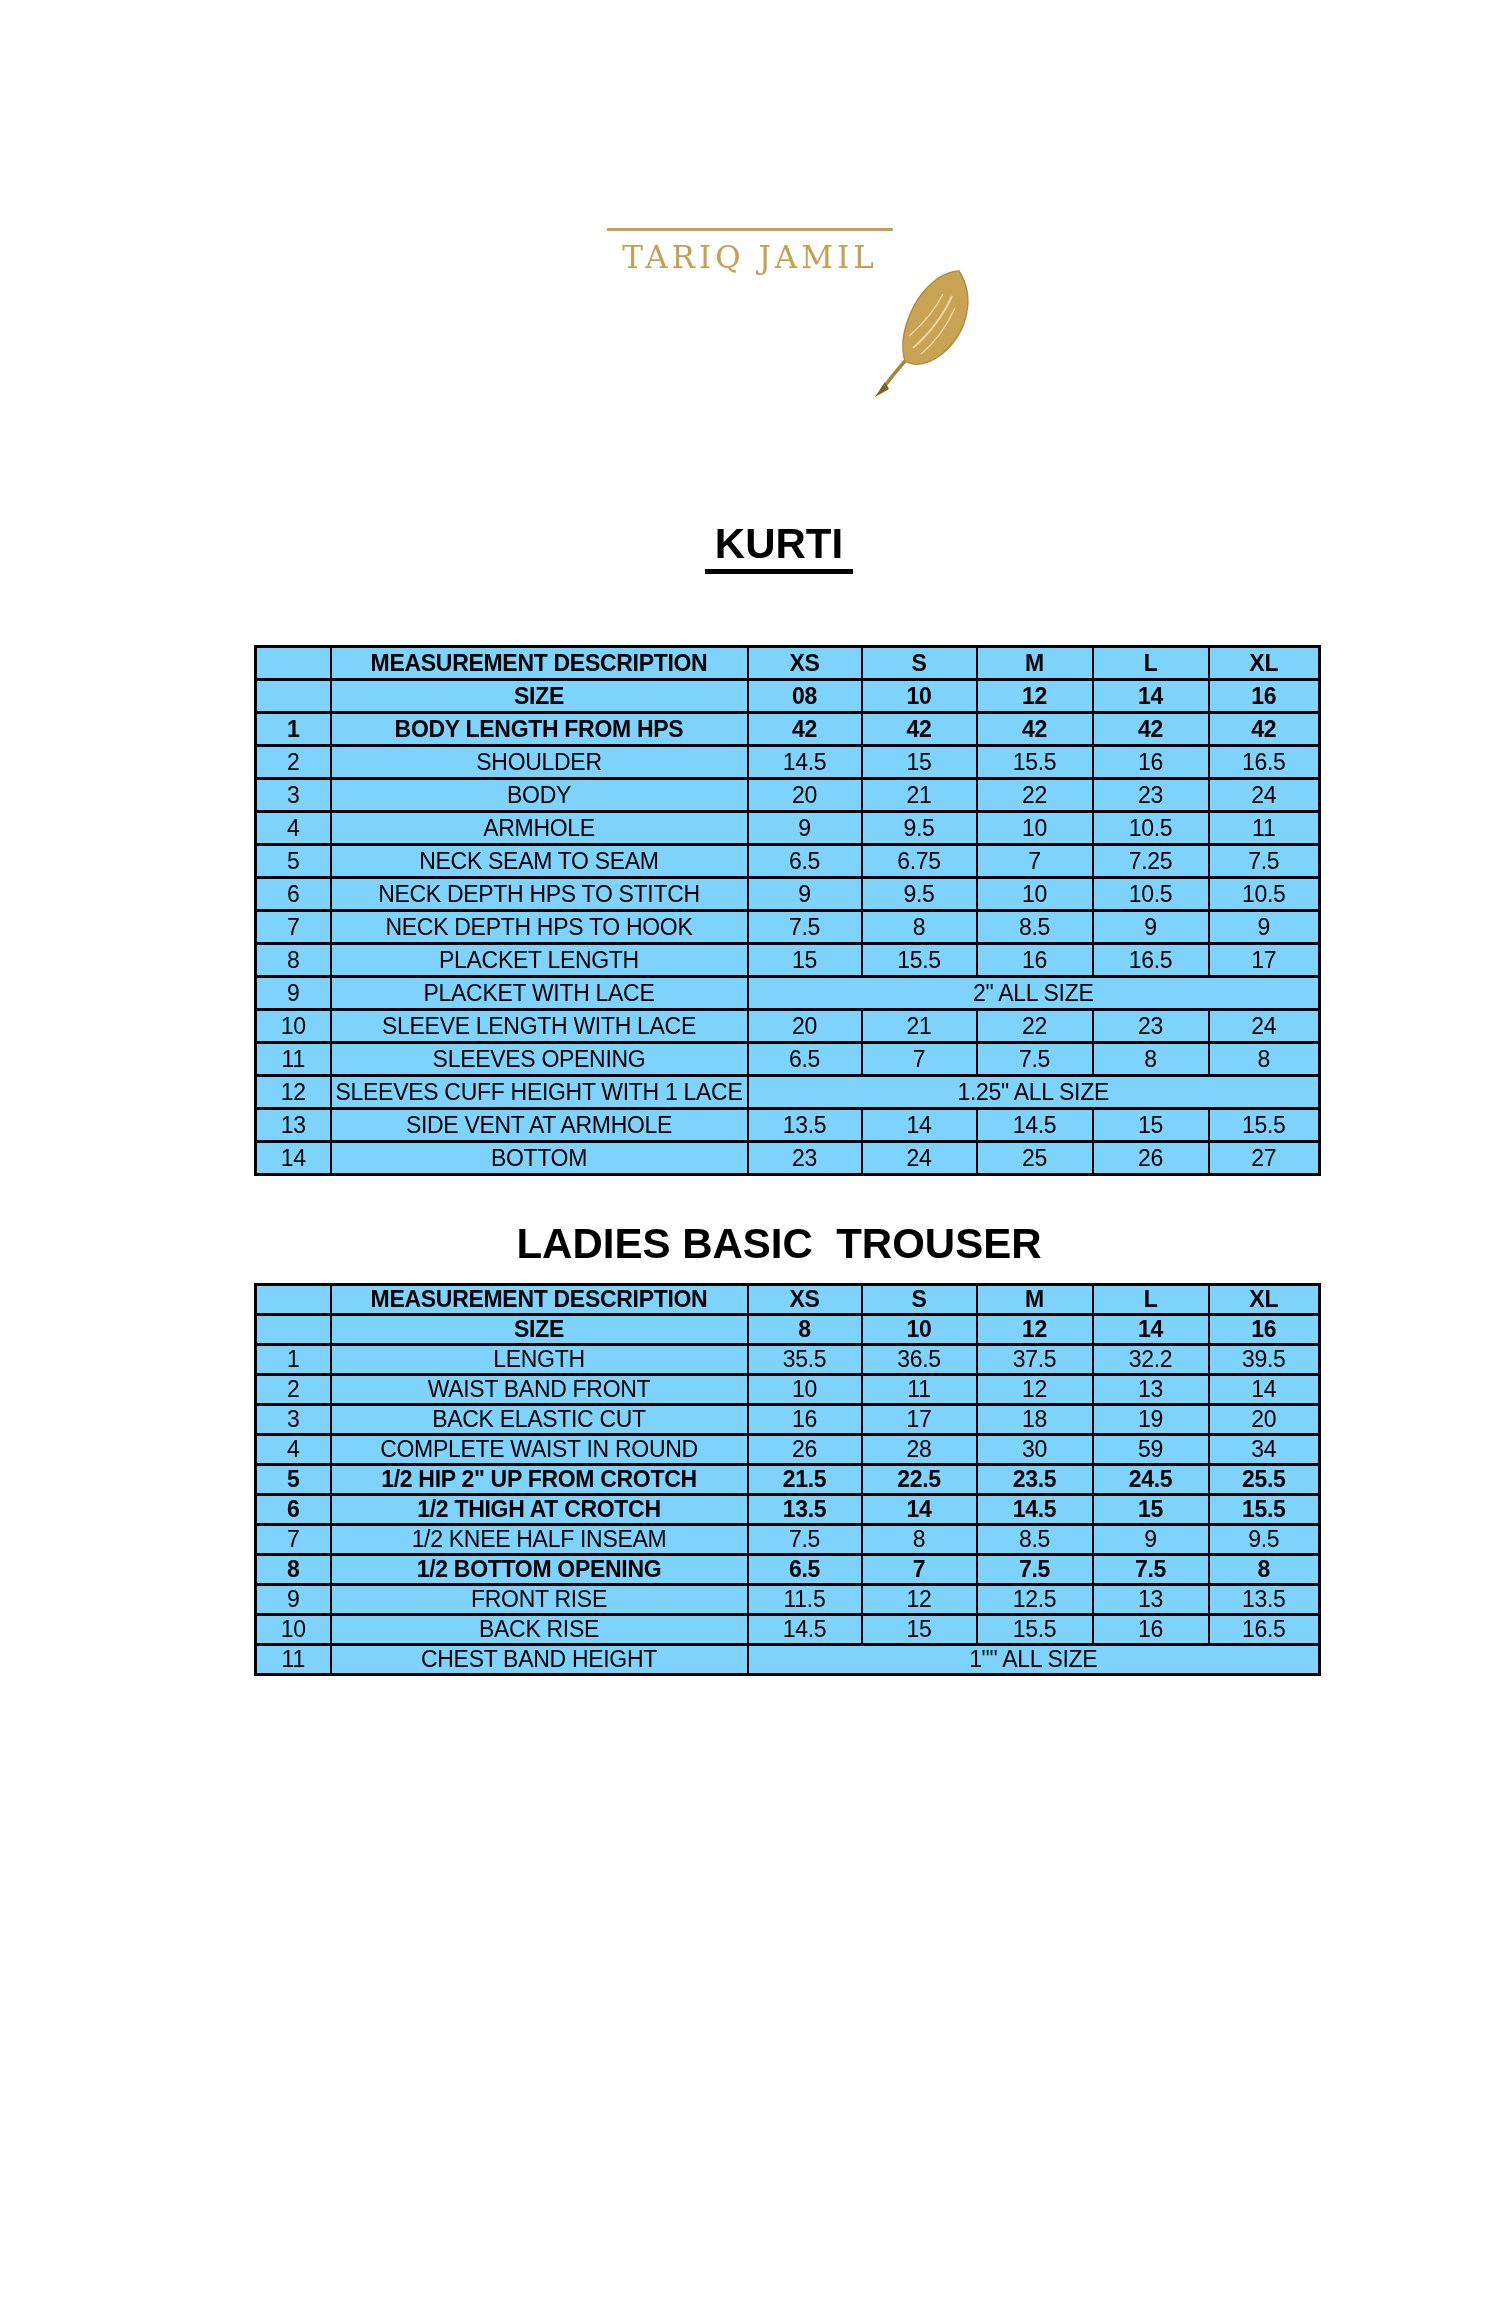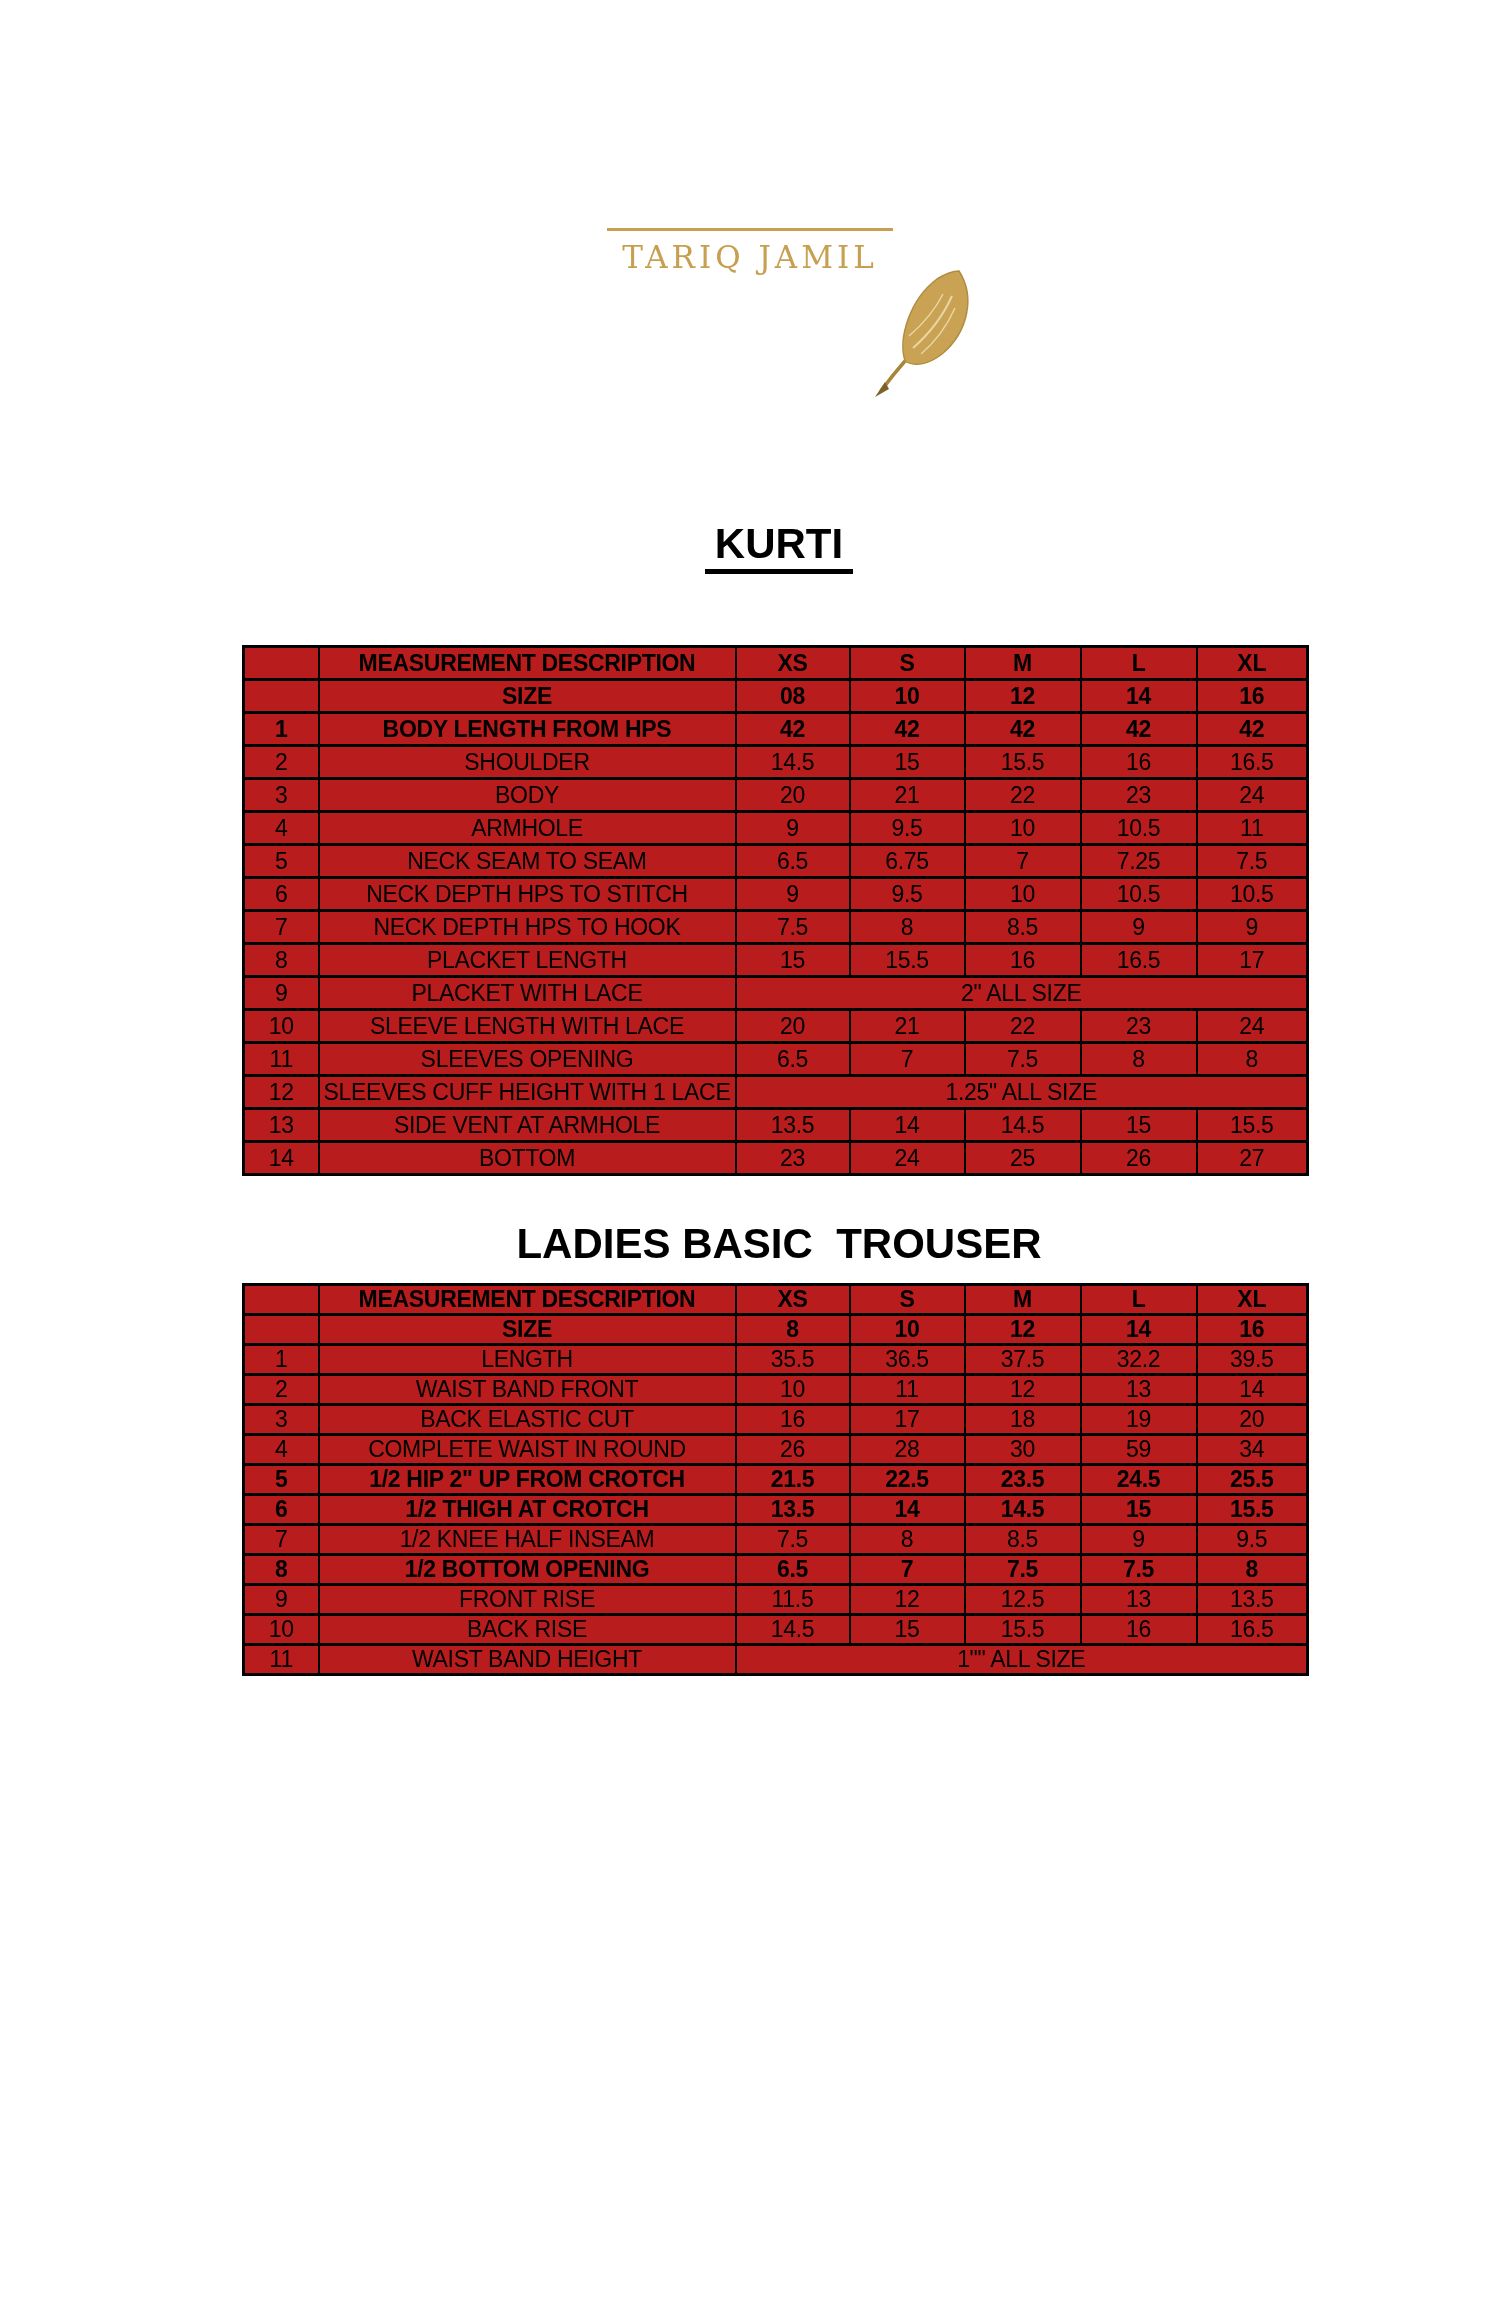--- a/index.html
+++ b/index.html
@@ -44,23 +44,23 @@
     margin:0; text-align:center;
     font-size:42px; font-weight:bold;
     letter-spacing:0px; color:#000;
   }
   .kurti-title   { top:520px; }
   .kurti-title .underlined { border-bottom:5px solid #000; padding:0 10px 2px 10px; }
   .trouser-title { top:1220px; white-space:pre; }
 
   
   table.size-table {
-    position:absolute; left:242px; width:1064px;
+    position:absolute; left:254px; width:1064px;
     border-collapse:collapse; table-layout:fixed;
-    background:#b91c1c;
+    background:#7dd3fc;
     border:3px solid #000;
   }
   #kurti-table   { top:645px; }
   #trouser-table { top:1283px; }
 
   #kurti-table tr   { height:33px; }
   #trouser-table tr { height:30px; }
 
   .size-table th, .size-table td {
     border-left:2px solid #000; border-right:2px solid #000;
@@ -363,17 +363,17 @@
         <td class="num-cell">10</td>
         <td class="desc-cell">BACK RISE</td>
         <td class="val-cell">14.5</td>
         <td class="val-cell">15</td>
         <td class="val-cell">15.5</td>
         <td class="val-cell">16</td>
         <td class="val-cell">16.5</td>
       </tr>
       <tr>
         <td class="num-cell">11</td>
-        <td class="desc-cell">WAIST BAND HEIGHT</td>
+        <td class="desc-cell">CHEST BAND HEIGHT</td>
         <td class="merged-cell" colspan="5">1"" ALL SIZE</td>
       </tr>
     </tbody>
 </table>
 
 </body></html>

